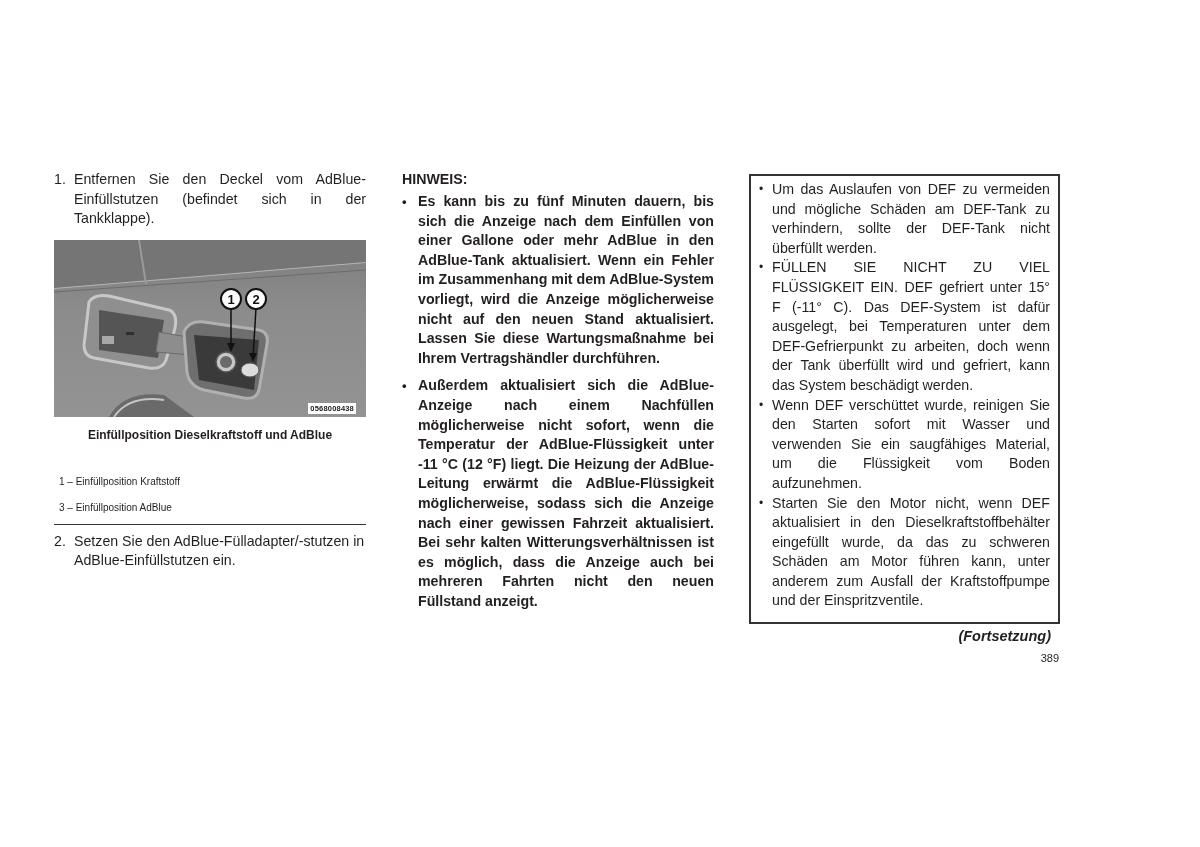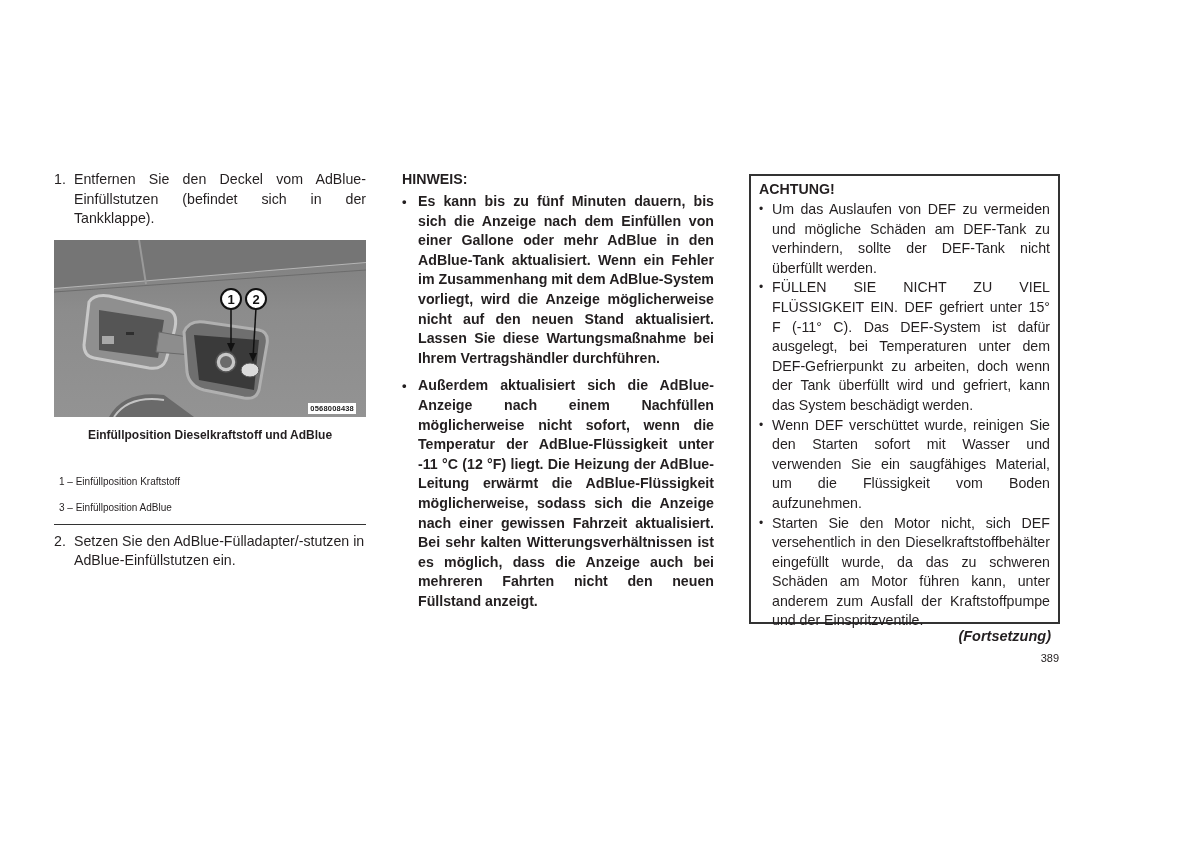--- a/index.html
+++ b/index.html
@@ -141,34 +141,33 @@
     <span class="txt" lang="de" style="hyphens:auto;">Es kann bis zu fünf Minuten dauern, bis sich die Anzeige nach dem Einfüllen von einer Gallone oder mehr AdBlue in den AdBlue-Tank aktualisiert. Wenn ein Fehler im Zusammenhang mit dem AdBlue-System vorliegt, wird die Anzeige möglicherweise nicht auf den neuen Stand aktualisiert. Lassen Sie diese Wartungsmaßnahme bei Ihrem Vertragshändler durchführen.</span>
   </div>
   <div class="bullet">
     <span class="dot">•</span>
     <span class="txt" lang="de" style="hyphens:auto;">Außerdem aktualisiert sich die AdBlue-Anzeige nach einem Nachfüllen möglicherweise nicht sofort, wenn die Temperatur der AdBlue-Flüssigkeit unter -11 °C (12 °F) liegt. Die Heizung der AdBlue-Leitung erwärmt die AdBlue-Flüssigkeit möglicherweise, sodass sich die Anzeige nach einer gewissen Fahrzeit aktualisiert. Bei sehr kalten Witterungsverhältnissen ist es möglich, dass die Anzeige auch bei mehreren Fahrten nicht den neuen Füllstand anzeigt.</span>
   </div>
 </div>
 
 <div class="col col-right">
   <div class="warn-box">
-    <div class="warn-title">ACHTUNG!</div>
     <div class="wbullet">
       <span class="dot">•</span>
       <span class="txt" lang="de" style="hyphens:auto;">Um das Auslaufen von DEF zu vermeiden und mögliche Schäden am DEF-Tank zu verhindern, sollte der DEF-Tank nicht überfüllt werden.</span>
     </div>
     <div class="wbullet">
       <span class="dot">•</span>
       <span class="txt" lang="de" style="hyphens:auto;">FÜLLEN SIE NICHT ZU VIEL FLÜSSIGKEIT EIN. DEF gefriert unter 15° F (-11° C). Das DEF-System ist dafür ausgelegt, bei Temperaturen unter dem DEF-Gefrierpunkt zu arbeiten, doch wenn der Tank überfüllt wird und gefriert, kann das System beschädigt werden.</span>
     </div>
     <div class="wbullet">
       <span class="dot">•</span>
       <span class="txt" lang="de" style="hyphens:auto;">Wenn DEF verschüttet wurde, reinigen Sie den Starten sofort mit Wasser und verwenden Sie ein saugfähiges Material, um die Flüssigkeit vom Boden aufzunehmen.</span>
     </div>
     <div class="wbullet">
       <span class="dot">•</span>
-      <span class="txt" lang="de" style="hyphens:auto;">Starten Sie den Motor nicht, sich DEF versehentlich in den Dieselkraftstoffbehälter eingefüllt wurde, da das zu schweren Schäden am Motor führen kann, unter anderem zum Ausfall der Kraftstoffpumpe und der Einspritzventile.</span>
+      <span class="txt" lang="de" style="hyphens:auto;">Starten Sie den Motor nicht, wenn DEF aktualisiert in den Dieselkraftstoffbehälter eingefüllt wurde, da das zu schweren Schäden am Motor führen kann, unter anderem zum Ausfall der Kraftstoffpumpe und der Einspritzventile.</span>
     </div>
   </div>
 </div>
 
 <div class="continued">(Fortsetzung)</div>
 <div class="page-num">389</div>
 
 </body></html>

